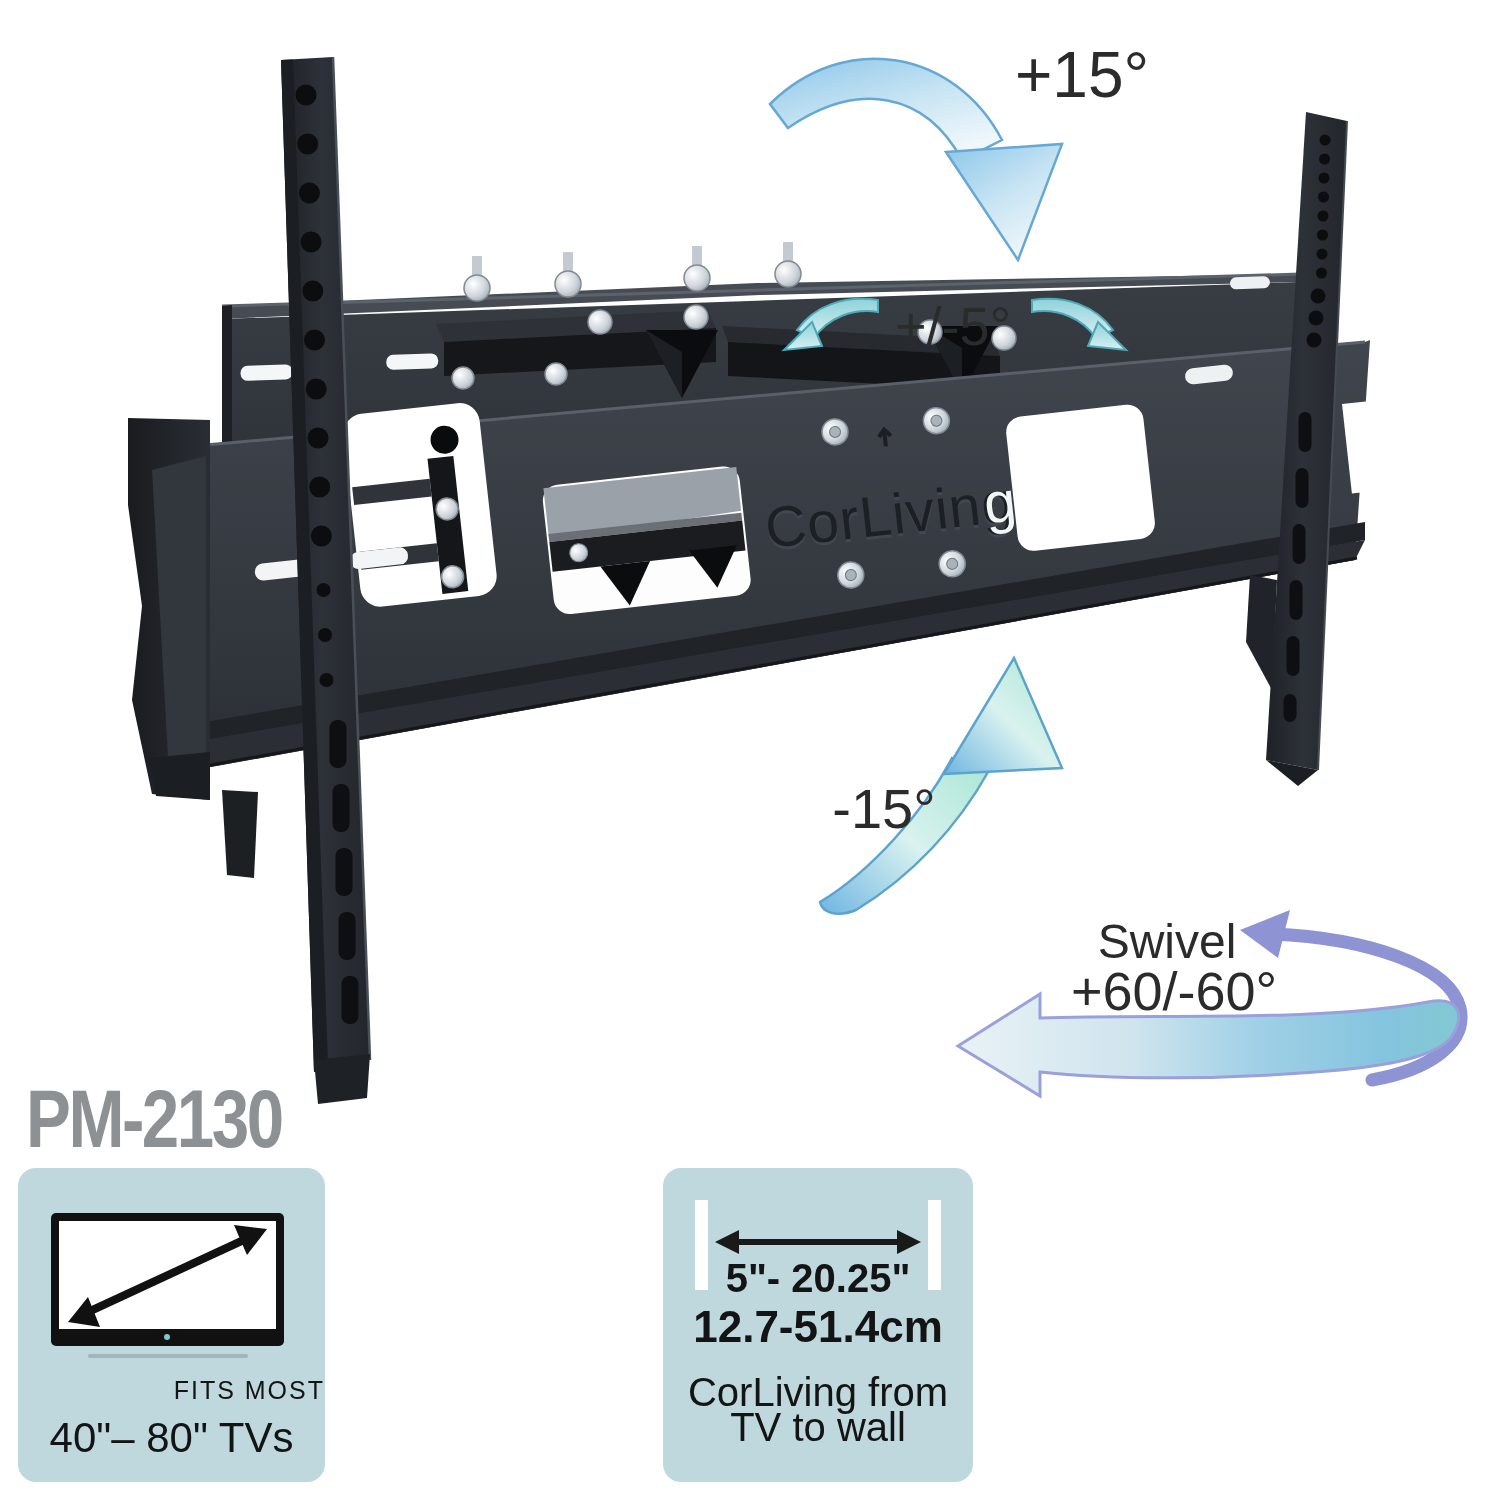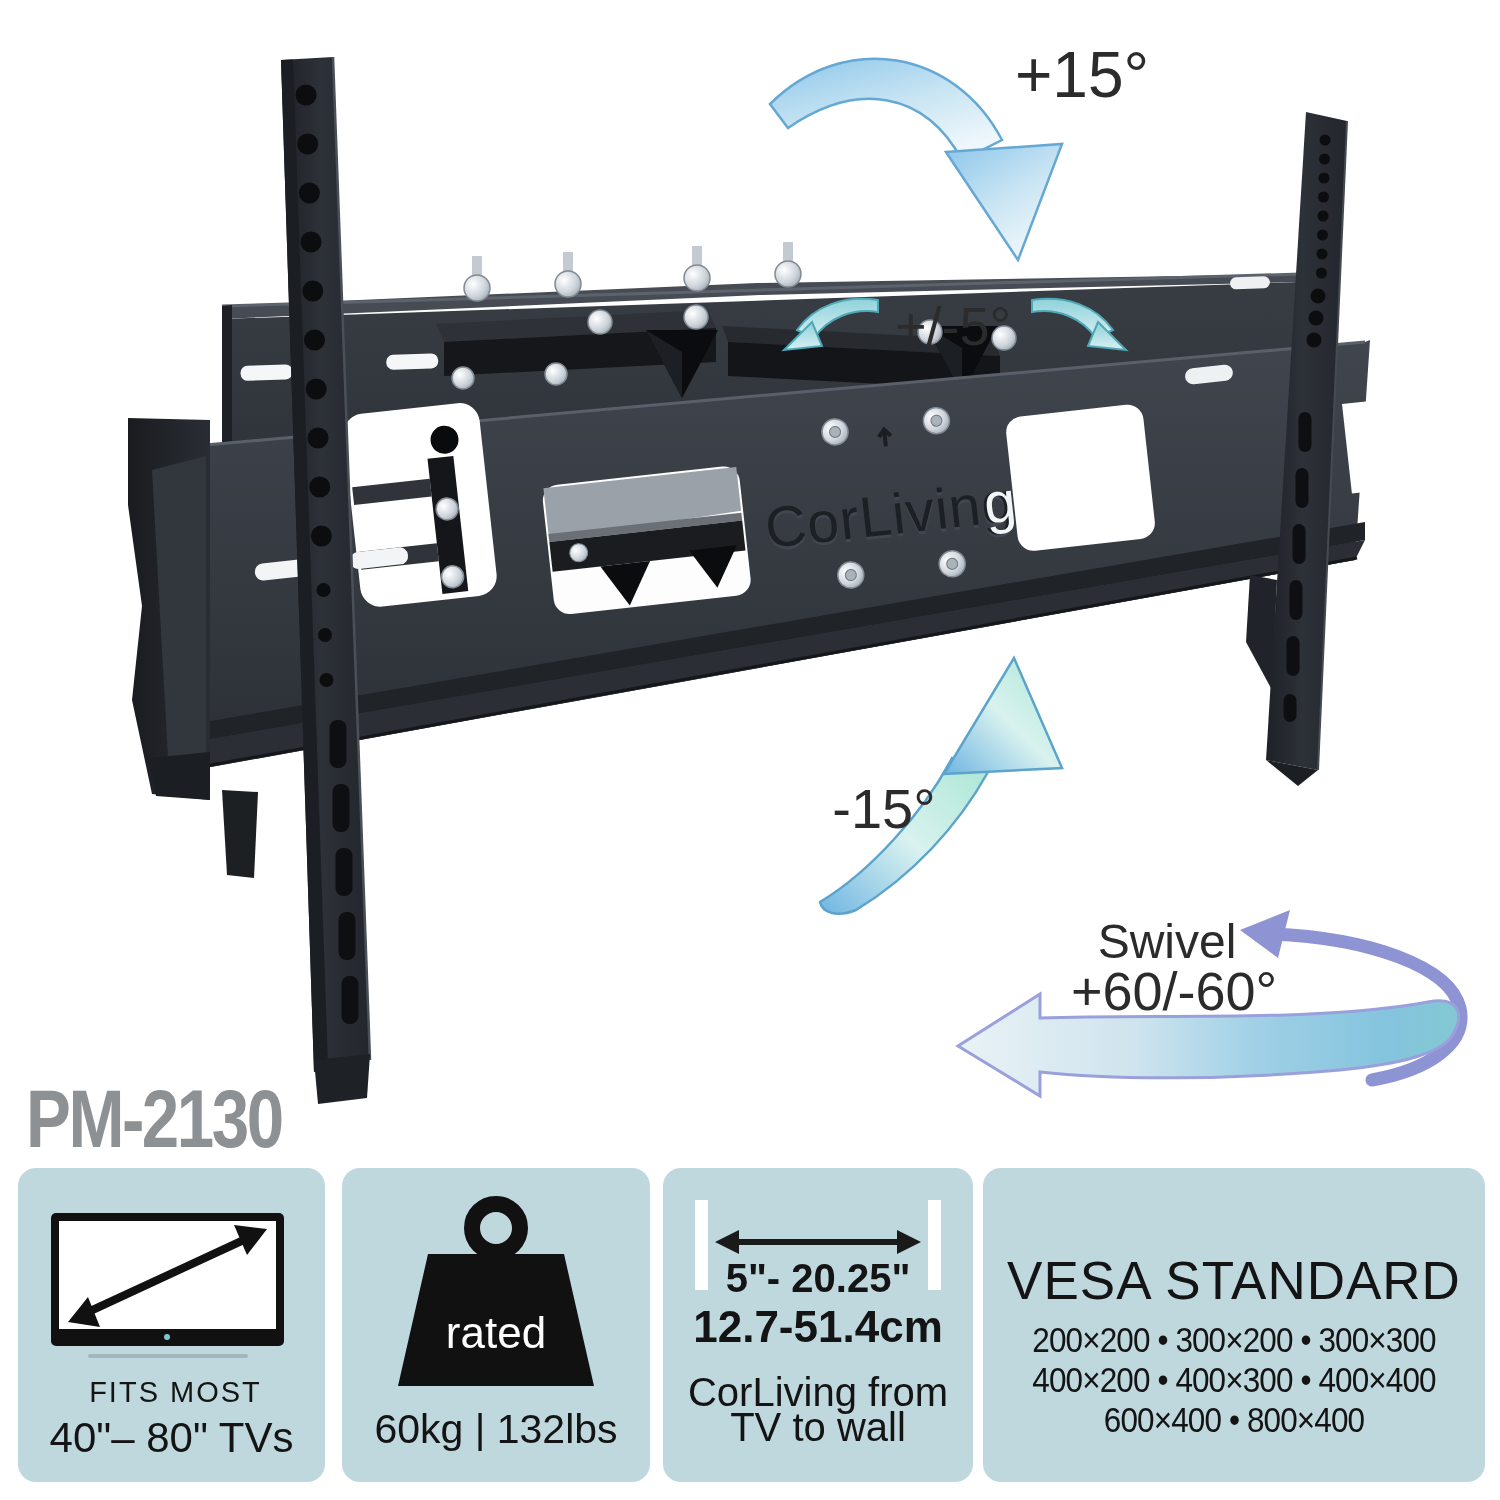--- a/index.html
+++ b/index.html
@@ -20,21 +20,21 @@
   .spec-box{
     position:absolute;top:1168px;height:314px;background:#bfd8de;border-radius:18px;
     color:#141414;text-align:center;
   }
   .box-fits{left:18px;width:307px;}
   .box-weight{left:342px;width:308px;}
   .box-distance{left:663px;width:310px;}
   .box-vesa{left:983px;width:502px;}
 
   .fits-icon{position:absolute;left:30px;top:42px;width:247px;height:150px;}
-  .fits-line1{position:absolute;left:8px;right:0;top:208px;font-size:29px;letter-spacing:2px;}
+  .fits-line1{position:absolute;left:8px;right:0;top:208px;font-size:25px;letter-spacing:2px;text-align:right;}
   .fits-line2{position:absolute;left:0;right:0;top:246px;font-size:42px;}
 
   .weight-icon{position:absolute;left:50px;top:28px;width:208px;height:196px;}
   .weight-value{position:absolute;left:0;right:0;top:238px;font-size:41px;}
 
   .dist-icon{position:absolute;left:14px;top:32px;width:282px;height:90px;}
   .dist-imperial{position:absolute;left:0;right:0;top:88px;font-size:40px;font-weight:bold;}
   .dist-metric{position:absolute;left:0;right:0;top:134px;font-size:44px;font-weight:bold;}
   .dist-cap1{position:absolute;left:0;right:0;top:202px;font-size:40px;}
   .dist-cap2{position:absolute;left:0;right:0;top:237px;font-size:40px;}
@@ -301,43 +301,29 @@
       <circle cx="119" cy="127" r="3" fill="#7fc8ce"></circle>
       <rect x="40" y="144" width="160" height="4" rx="2" fill="#9fb6bb"></rect>
       <line x1="38" y1="103" x2="200" y2="28" stroke="#111111" stroke-width="8"></line>
       <polygon points="20,112 52,117 40,87" fill="#111111"></polygon>
       <polygon points="219,19 186,15 199,45" fill="#111111"></polygon>
     </svg>
     <div class="fits-line1">FITS MOST</div>
     <div class="fits-line2">40"– 80" TVs</div>
   </div>
 
-  <div class="spec-box box-weight">
-    <svg class="weight-icon" viewBox="0 0 208 196">
-      <circle cx="104" cy="32" r="24" fill="none" stroke="#111111" stroke-width="16"></circle>
-      <path d="M 36,58 L 172,58 L 202,190 L 6,190 Z" fill="#111111"></path>
-      <text x="104" y="152" text-anchor="middle" font-size="44" fill="#ffffff" font-family="Liberation Sans, sans-serif">rated</text>
-    </svg>
-    <div class="weight-value">60kg | 132lbs</div>
-  </div>
 
   <div class="spec-box box-distance">
     <svg class="dist-icon" viewBox="0 0 282 90">
       <rect x="18" y="0" width="13" height="122" fill="#ffffff"></rect>
       <rect x="251" y="0" width="13" height="122" fill="#ffffff"></rect>
       <line x1="52" y1="42" x2="230" y2="42" stroke="#1a1a1a" stroke-width="6"></line>
       <polygon points="38,42 62,30 62,54" fill="#1a1a1a"></polygon>
       <polygon points="244,42 220,30 220,54" fill="#1a1a1a"></polygon>
     </svg>
     <div class="dist-imperial">5"- 20.25"</div>
     <div class="dist-metric">12.7-51.4cm</div>
     <div class="dist-cap1">CorLiving from</div>
     <div class="dist-cap2">TV to wall</div>
   </div>
 
-  <div class="spec-box box-vesa">
-    <div class="vesa-title">VESA STANDARD</div>
-    <div class="vesa-line vesa-l1">200×200 • 300×200 • 300×300</div>
-    <div class="vesa-line vesa-l2">400×200 • 400×300 • 400×400</div>
-    <div class="vesa-line vesa-l3">600×400 • 800×400</div>
-  </div>
 
 </div>
 
 </body></html>

